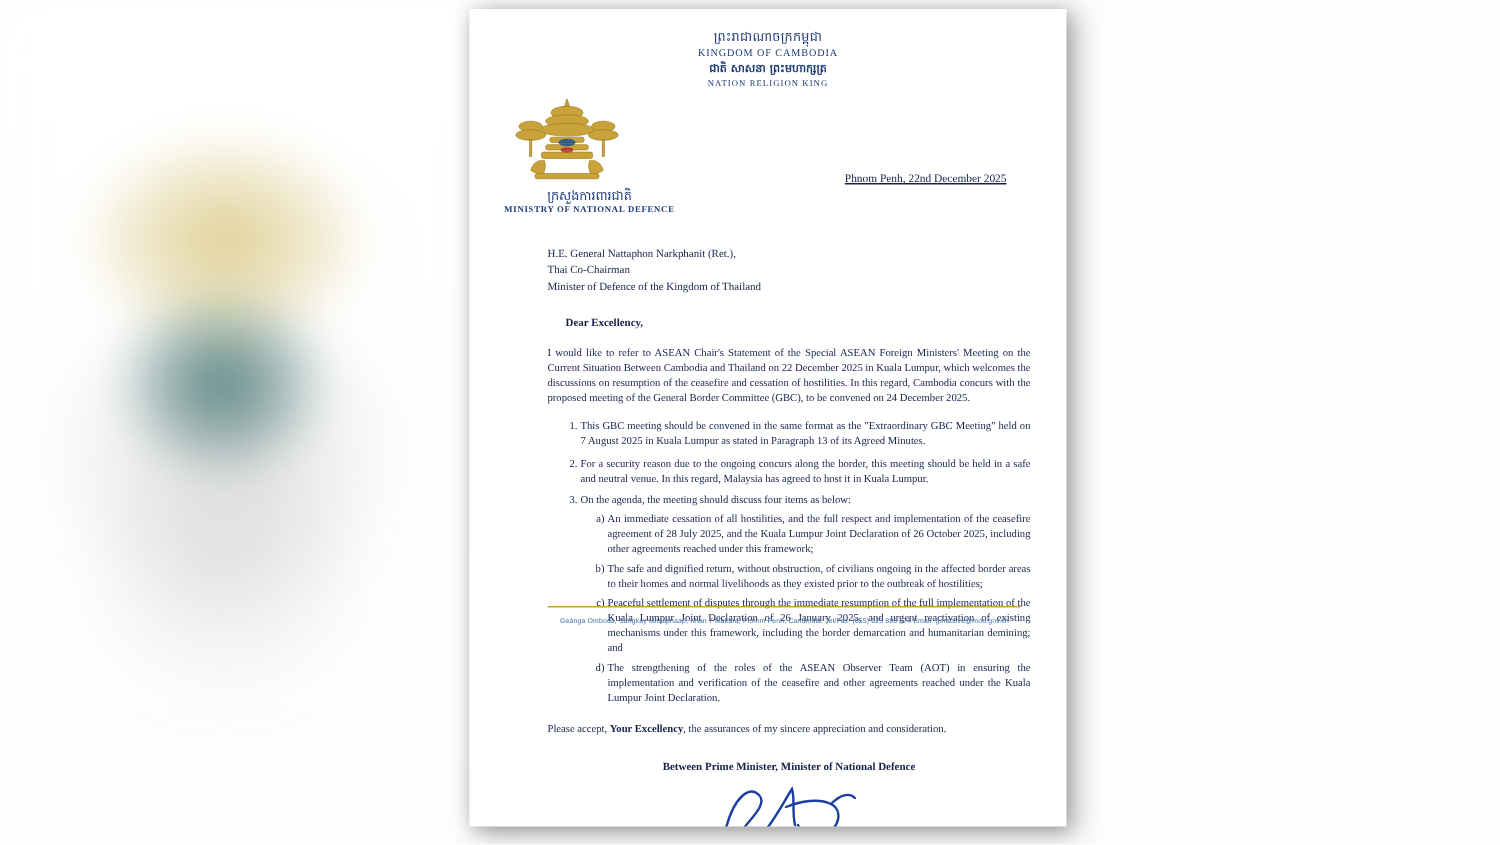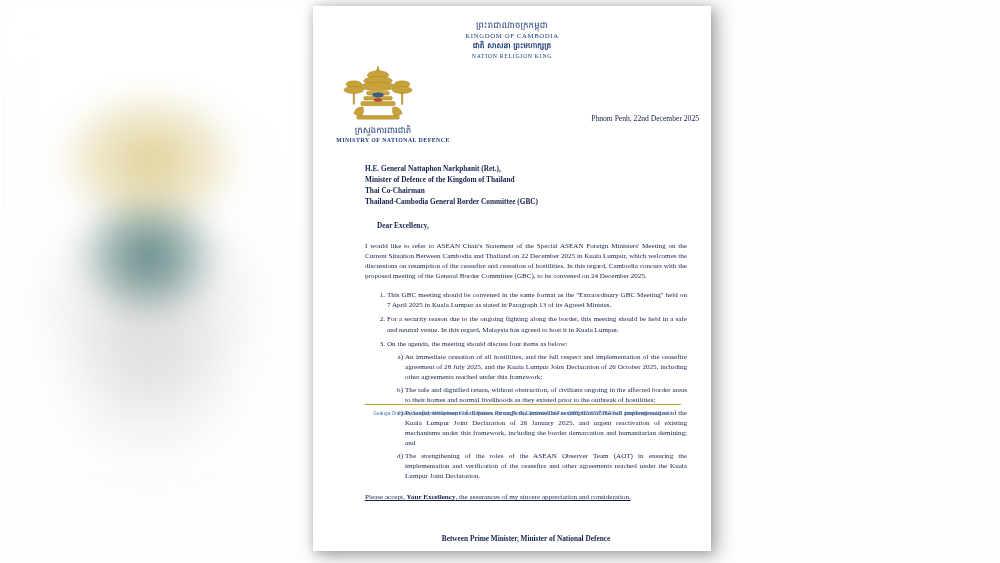--- a/index.html
+++ b/index.html
@@ -102,21 +102,21 @@
   }
   .emblem {
     position: absolute;
     left: 22px;
     top: 0px;
     width: 86px;
     height: 64px;
   }
   .ministry-kh {
     position: absolute;
-    left: 0;
+    left: 10px;
     top: 62px;
     width: 140px;
     text-align: center;
     font-family: "DejaVu Sans", sans-serif;
     font-size: 8.5px;
     color: #1b3a78;
   }
   .ministry-en {
     position: absolute;
     left: 10px;
@@ -124,38 +124,39 @@
     width: 140px;
     text-align: center;
     font-size: 5.8px;
     letter-spacing: 0.5px;
     color: #1b3a78;
     font-weight: bold;
   }
 
   .date-line {
     position: absolute;
-    right: 12px;
+    right: 40px;
     top: 108px;
     font-size: 7.6px;
     color: #14224a;
+    text-decoration: underline;
   }
 
   .body-area {
     position: absolute;
     left: 52px;
     right: 24px;
     top: 158px;
     font-size: 7.1px;
     line-height: 1.42;
     color: #142149;
     text-align: justify;
   }
   .addressee {
-    font-weight: bold;
+    font-weight: normal;
     font-size: 7.3px;
     line-height: 1.5;
     margin-bottom: 13px;
   }
   .salutation {
     font-weight: bold;
     font-size: 7.3px;
     margin-bottom: 10px;
     padding-left: 12px;
   }
@@ -191,22 +192,21 @@
     text-align: justify;
   }
   ol.lettered > li > .let {
     position: absolute;
     left: -15px;
     width: 13px;
     text-align: right;
   }
   .closing {
     margin-top: 11px;
-    margin-bottom: 32px;
-    text-decoration: underline;
+    margin-bottom: 14px;
   }
   .closing b { font-weight: bold; }
 
   .sign-block {
     text-align: center;
     margin-top: 2px;
   }
   .sign-title {
     font-weight: bold;
     font-size: 7.3px;
@@ -298,37 +298,36 @@
         <div class="ministry-kh">ក្រសួងការពារជាតិ</div>
         <div class="ministry-en">MINISTRY OF NATIONAL DEFENCE</div>
       </div>
 
       <div class="date-line">Phnom Penh, 22nd December 2025</div>
 
       <div class="body-area">
 
         <div class="addressee">
           <div>H.E. General Nattaphon Narkphanit (Ret.),</div>
+          <div>Thai Co-Chairman</div>
           <div>Minister of Defence of the Kingdom of Thailand</div>
-          <div>Thai Co-Chairman</div>
-          <div>Thailand-Cambodia General Border Committee (GBC)</div>
         </div>
 
         <div class="salutation">Dear Excellency,</div>
 
         <div class="para">I would like to refer to ASEAN Chair's Statement of the Special ASEAN Foreign Ministers' Meeting on the Current Situation Between Cambodia and Thailand on 22 December 2025 in Kuala Lumpur, which welcomes the discussions on resumption of the ceasefire and cessation of hostilities. In this regard, Cambodia concurs with the proposed meeting of the General Border Committee (GBC), to be convened on 24 December 2025.</div>
 
         <ol class="numbered">
           <li>
             <span class="num">1.</span>
-            <span>This GBC meeting should be convened in the same format as the "Extraordinary GBC Meeting" held on 7 April 2025 in Kuala Lumpur as stated in Paragraph 13 of its Agreed Minutes.</span>
+            <span>This GBC meeting should be convened in the same format as the "Extraordinary GBC Meeting" held on 7 August 2025 in Kuala Lumpur as stated in Paragraph 13 of its Agreed Minutes.</span>
           </li>
           <li>
             <span class="num">2.</span>
-            <span>For a security reason due to the ongoing fighting along the border, this meeting should be held in a safe and neutral venue. In this regard, Malaysia has agreed to host it in Kuala Lumpur.</span>
+            <span>For a security reason due to the ongoing concurs along the border, this meeting should be held in a safe and neutral venue. In this regard, Malaysia has agreed to host it in Kuala Lumpur.</span>
           </li>
           <li>
             <span class="num">3.</span>
             <span>On the agenda, the meeting should discuss four items as below:</span>
 
             <ol class="lettered">
               <li>
                 <span class="let">a)</span>
                 <span>An immediate cessation of all hostilities, and the full respect and implementation of the ceasefire agreement of 28 July 2025, and the Kuala Lumpur Joint Declaration of 26 October 2025, including other agreements reached under this framework;</span>
               </li>

